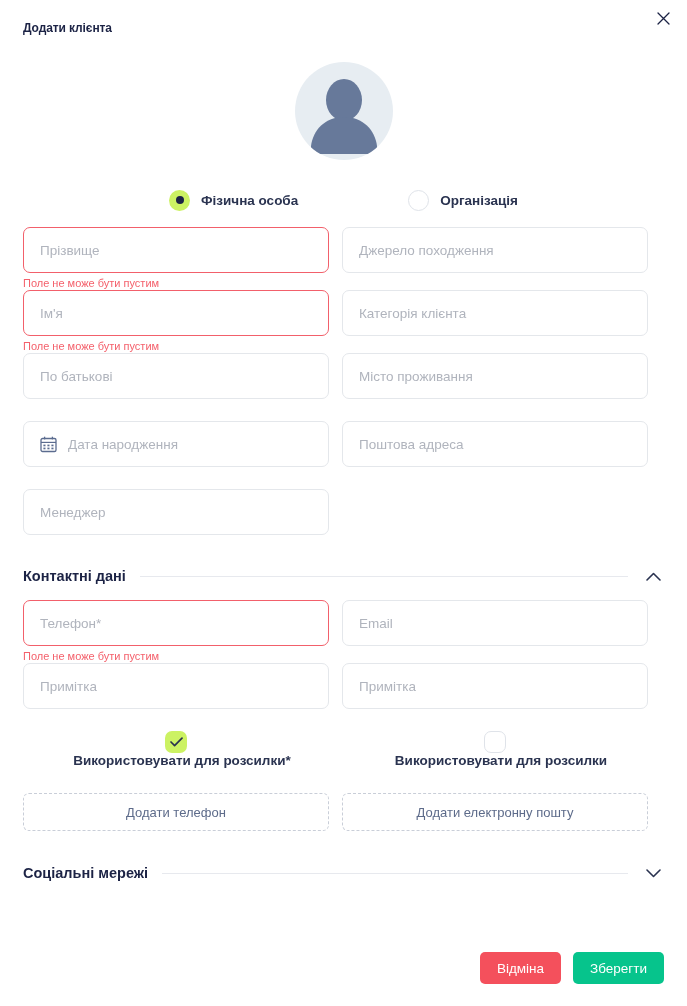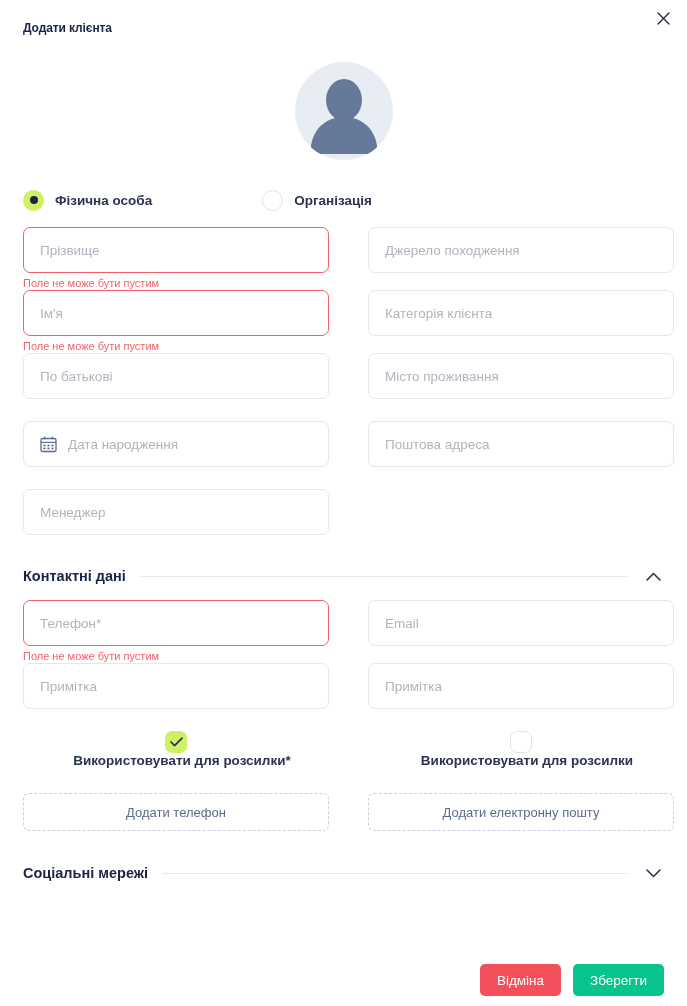--- a/index.html
+++ b/index.html
@@ -60,20 +60,21 @@
     position: relative;
   }
   .avatar svg { display: block; }
 
   
   .radio-row {
     display: flex;
     align-items: center;
     margin-top: 27px;
     height: 26px;
+    justify-content: center;
   }
   .radio-item {
     display: flex;
     align-items: center;
     cursor: pointer;
   }
   .radio-item + .radio-item { margin-left: 110px; }
   .radio-outer {
     width: 21px;
     height: 21px;
@@ -99,21 +100,21 @@
     font-size: 13.5px;
     color: #2a3350;
     font-weight: bold;
     white-space: nowrap;
   }
 
   
   .form-grid {
     display: grid;
     grid-template-columns: 306px 306px;
-    column-gap: 39px;
+    column-gap: 13px;
     margin-top: 14px;
   }
   .field-cell { margin-bottom: 0; }
 
   .input-box {
     width: 100%;
     height: 46px;
     border: 1px solid #e4e7eb;
     border-radius: 7px;
     background: #ffffff;
@@ -212,21 +213,21 @@
     font-size: 13px;
     color: #5d6b8a;
     cursor: pointer;
     font-family: "Liberation Sans", sans-serif;
   }
 
   
   .footer {
     position: absolute;
     right: 23px;
-    bottom: 10px;
+    bottom: 22px;
     display: flex;
     gap: 12px;
   }
   .btn {
     height: 32px;
     border: none;
     border-radius: 5px;
     color: #ffffff;
     font-size: 13.5px;
     padding: 0 17px;

